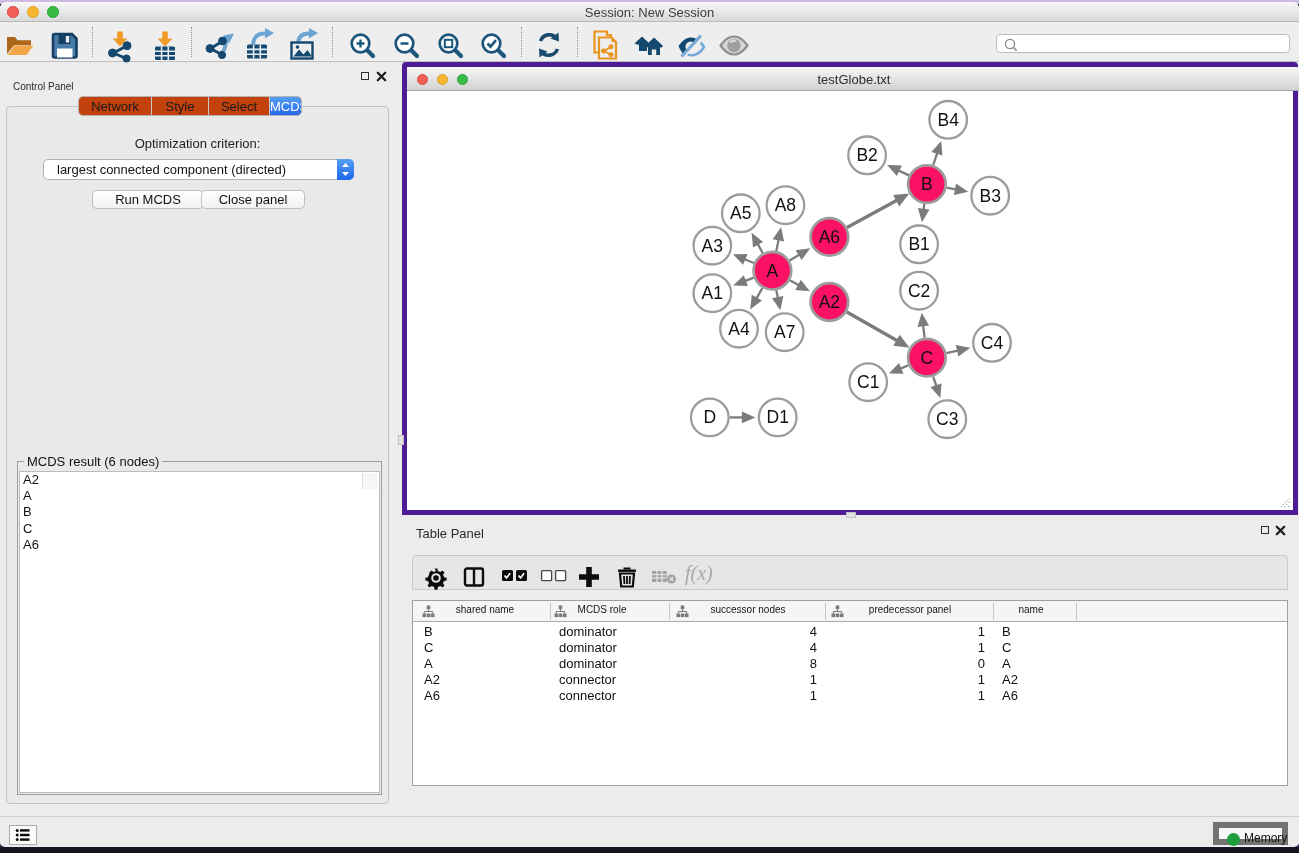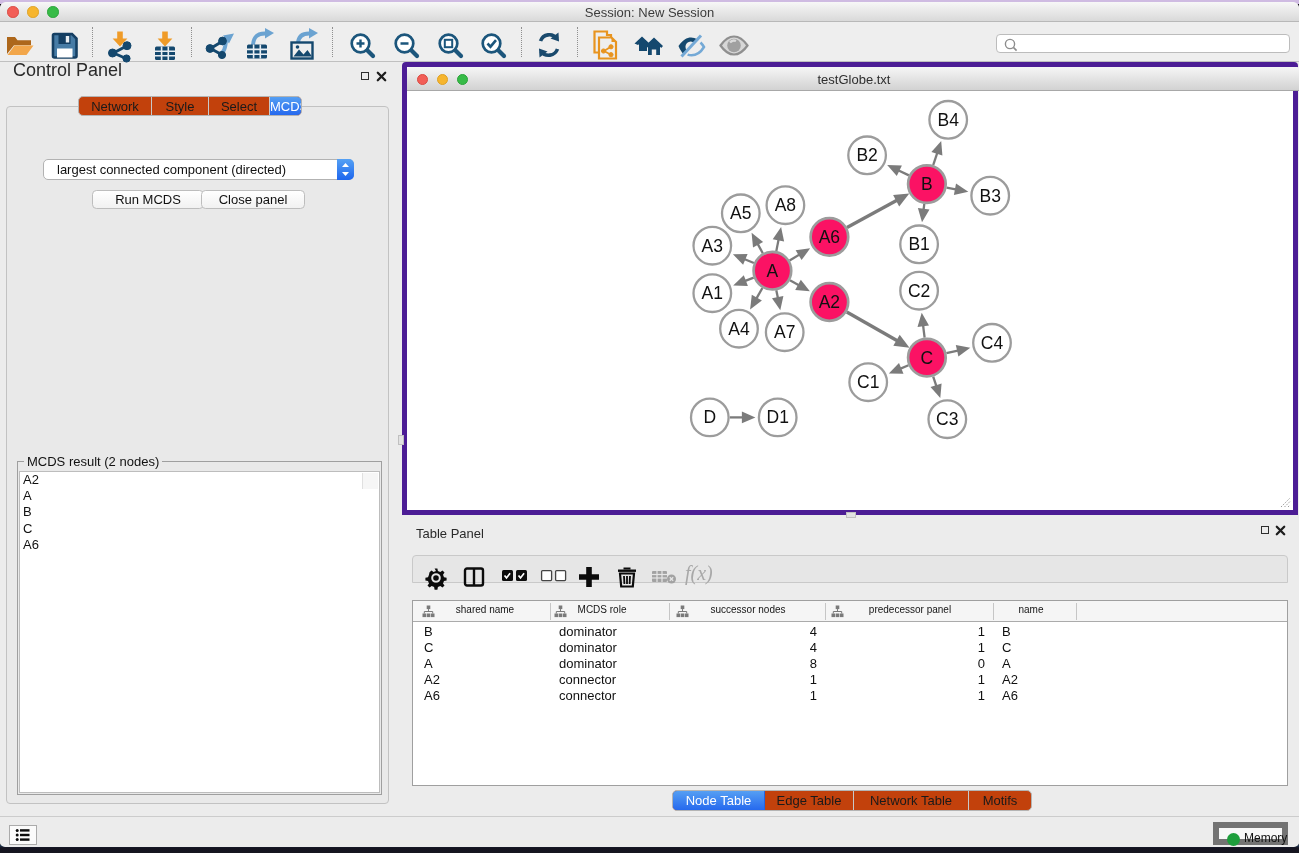--- a/index.html
+++ b/index.html
@@ -22,21 +22,21 @@
   #title-text { position:absolute; top:3px; width:100%; text-align:center;
      font-size:13px; color:#3c3c3c; }
   #toolbar { position:absolute; left:0; top:20px; width:1299px; height:40px;
      background:#eeeeee; border-bottom:1px solid #c0c0c0; }
   .tbi { position:absolute; top:5px; }
   .tsep { position:absolute; top:5px; height:30px; width:0;
      border-left:1px dotted #8f8f8f; }
   #searchbox { position:absolute; left:996px; top:12px; width:294px; height:19px;
      background:#fff; border:1px solid #bcbcbc; border-radius:4px; }
   
-  #cp-title { position:absolute; left:13px; top:58px; font-size:18px; color:#2a2a2a; }
+  #cp-title { position:absolute; left:13px; top:79px; font-size:10px; color:#2a2a2a; }
   .panel-float { position:absolute; width:8px; height:8px; border:1.4px solid #2e2e2e; background:transparent; }
   #cp-body { position:absolute; left:6px; top:104px; width:383px; height:698px;
      background:#e9e9e9; border:1px solid #c2c2c2; border-radius:4px; }
   .seg { position:absolute; display:flex; height:20px; border:1px solid #b4b4b4;
      border-radius:5px; background:#c2410c; overflow:hidden; }
   .seg > div { font-size:13px; color:#1a1a1a; text-align:center; line-height:19px;
      border-right:1px solid #c8c8c8; }
   .seg > div:last-child { border-right:none; }
   .seg > div.sel { background:linear-gradient(#559ff3,#2669ee); color:#fff; border-right-color:#2165e5; }
   #cp-tabs { left:78px; top:94px; }
@@ -73,21 +73,21 @@
   #net-titlebar .t2 { left:29.7px; top:6.5px; background:#f6b52e; border:1px solid #dfa123; }
   #net-titlebar .t3 { left:49.7px; top:6.5px; background:#37bb47; border:1px solid #2aa339; }
   #net-title-text { position:absolute; top:5px; width:100%; text-align:center;
      font-size:13px; color:#2e2e2e; }
   #vsplit-handle { position:absolute; left:398px; top:433px; width:6px; height:10px;
      background:#e2e2e2; border:1px solid #c0c0c0; }
   #hsplit-handle { position:absolute; left:846px; top:510px; width:10px; height:6px;
      background:#e2e2e2; border:1px solid #c0c0c0; }
   
   #tp-title { position:absolute; left:416px; top:524px; font-size:13px; color:#2a2a2a; }
-  #tp-toolbar { position:absolute; left:412px; top:553px; width:876px; height:28px;
+  #tp-toolbar { position:absolute; left:412px; top:553px; width:876px; height:35px;
      background:#e6e6e6; border:1px solid #c9c9c9; border-radius:4px 4px 0 0; }
   #tp-table { position:absolute; left:412px; top:598px; width:876px; height:186px;
      background:#fff; border:1px solid #9f9f9f; }
   #tp-header { position:absolute; left:0; top:0; width:874px; height:21px;
      background:#f5f5f5; border-bottom:1px solid #ababab; }
   .th-sep { position:absolute; top:2px; height:17px; width:0; border-left:1px solid #c6c6c6; }
   .th-label { position:absolute; top:3px; font-size:10px; color:#151515; }
   .row { position:absolute; font-size:13px; color:#101010; height:16px; line-height:16px; }
   #tp-tabs { left:672px; top:788px; height:21px; }
   #tp-tabs > div { font-size:13px; line-height:20px; }
@@ -252,33 +252,34 @@
 <svg style="position:absolute;left:376px;top:69px" width="11" height="11" viewBox="0 0 11 11">
   <path d="M1.8 1.8 L9.2 9.2 M9.2 1.8 L1.8 9.2" stroke="#1d1d1d" stroke-width="2.3" stroke-linecap="round"></path>
 </svg>
 <div id="cp-body"></div>
 <div class="seg" id="cp-tabs">
   <div class="s1">Network</div>
       <div class="s2">Style</div>
       <div class="s3">Select</div>
       <div class="s4 sel">MCDS</div>
 </div>
+<div id="opt-label">Optimization criterion:</div>
 <div id="combo">
       <span class="txt">largest connected component (directed)</span>
   <div class="spin">
     <svg width="17" height="21" viewBox="0 0 17 21">
       <path d="M8.5 4 L12 8 H5 Z" fill="#fff"></path>
       <path d="M8.5 17 L5 13 H12 Z" fill="#fff"></path>
     </svg>
   </div>
 </div>
 <div class="btn" id="btn-run">Run MCDS</div>
 <div class="btn" id="btn-close">Close panel</div>
 <div id="fieldset"></div>
-<div id="fieldset-legend">MCDS result (2 nodes)</div>
+<div id="fieldset-legend">MCDS result (6 nodes)</div>
 <div id="mcds-list">
   <div>A2</div>
       <div>A</div>
       <div>B</div>
       <div>C</div>
       <div>A6</div>
   <div id="mcds-scroll"></div>
 </div>
 <div id="net">
   <div id="net-titlebar">
@@ -506,26 +507,20 @@
       <div class="row" style="left:146px;top:70.5px">connector</div>
       <div class="row" style="left:304px;top:70.5px;width:100px;text-align:right">1</div>
       <div class="row" style="left:472px;top:70.5px;width:100px;text-align:right">1</div>
       <div class="row" style="left:589px;top:70.5px">A2</div>
       <div class="row" style="left:11px;top:86.5px">A6</div>
       <div class="row" style="left:146px;top:86.5px">connector</div>
       <div class="row" style="left:304px;top:86.5px;width:100px;text-align:right">1</div>
       <div class="row" style="left:472px;top:86.5px;width:100px;text-align:right">1</div>
       <div class="row" style="left:589px;top:86.5px">A6</div>
 </div>
-<div class="seg" id="tp-tabs">
-  <div class="s1 sel">Node Table</div>
-      <div class="s2">Edge Table</div>
-      <div class="s3">Network Table</div>
-      <div class="s4">Motifs</div>
-</div>
 <div id="statusbar">
   <div id="hamburger">
     <svg width="26" height="18" style="position:absolute;left:0px;top:0px" viewBox="0 0 26 18">
       <g fill="#0c0c0c">
         <circle cx="7.2" cy="4.4" r="1.5"></circle>
             <circle cx="7.2" cy="9" r="1.5"></circle>
             <circle cx="7.2" cy="13.6" r="1.5"></circle>
         <rect x="10" y="3.2" width="9.5" height="2.4"></rect>
             <rect x="10" y="7.8" width="9.5" height="2.4"></rect>
             <rect x="10" y="12.4" width="9.5" height="2.4"></rect>

